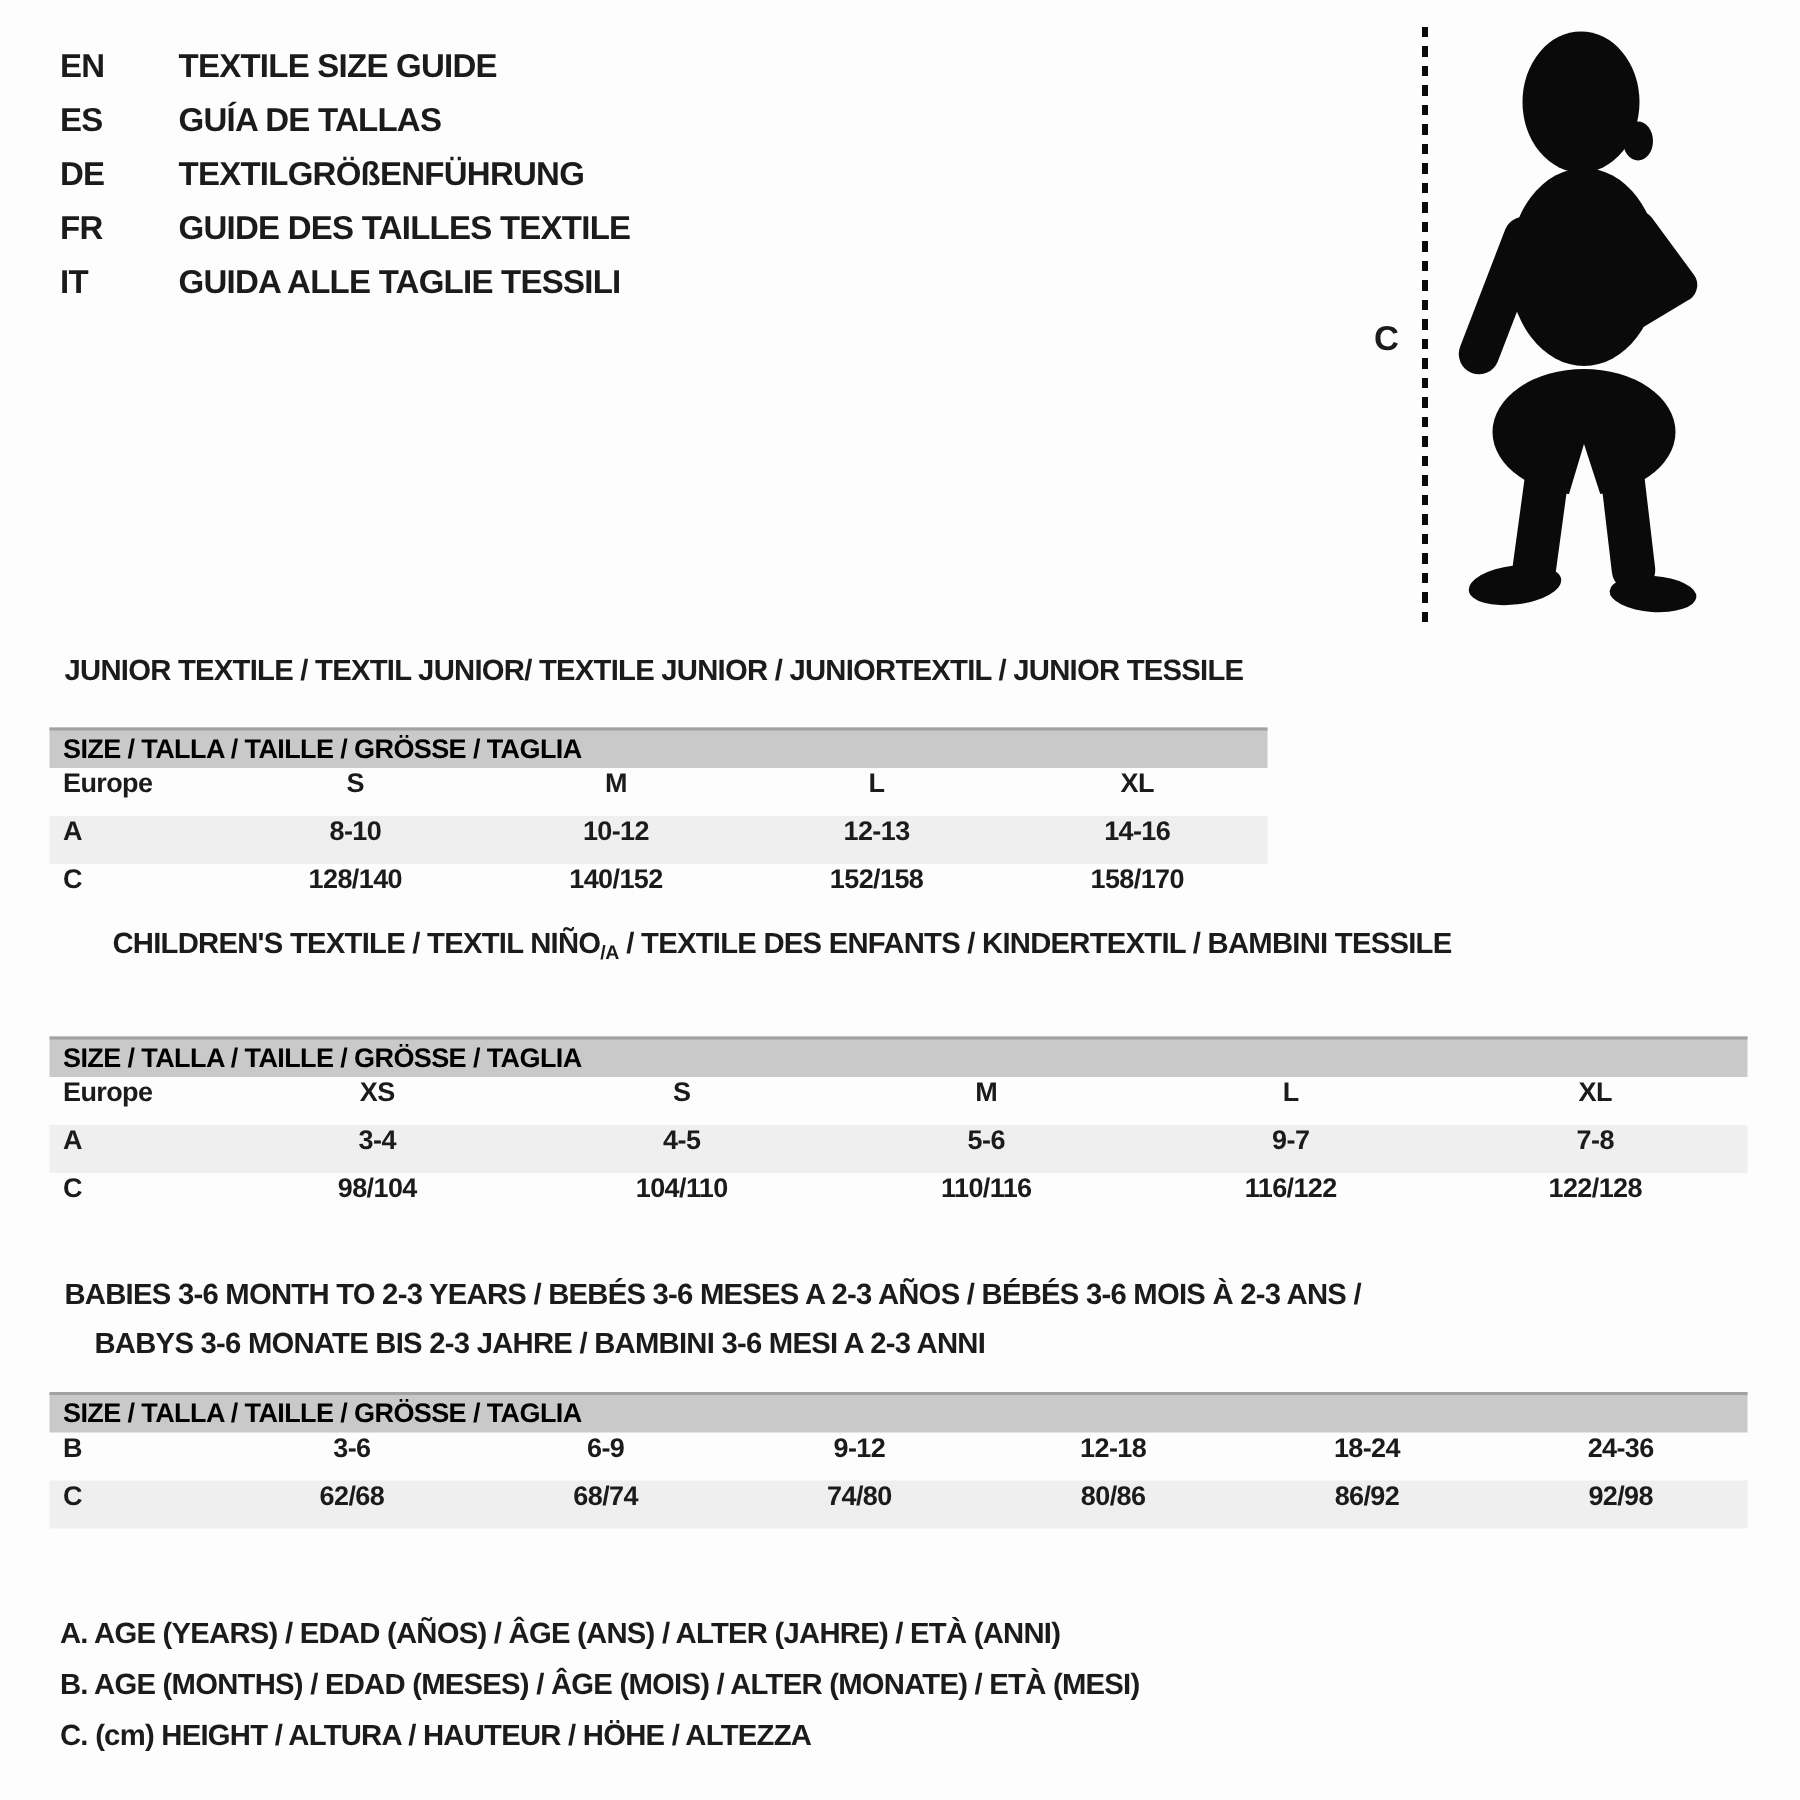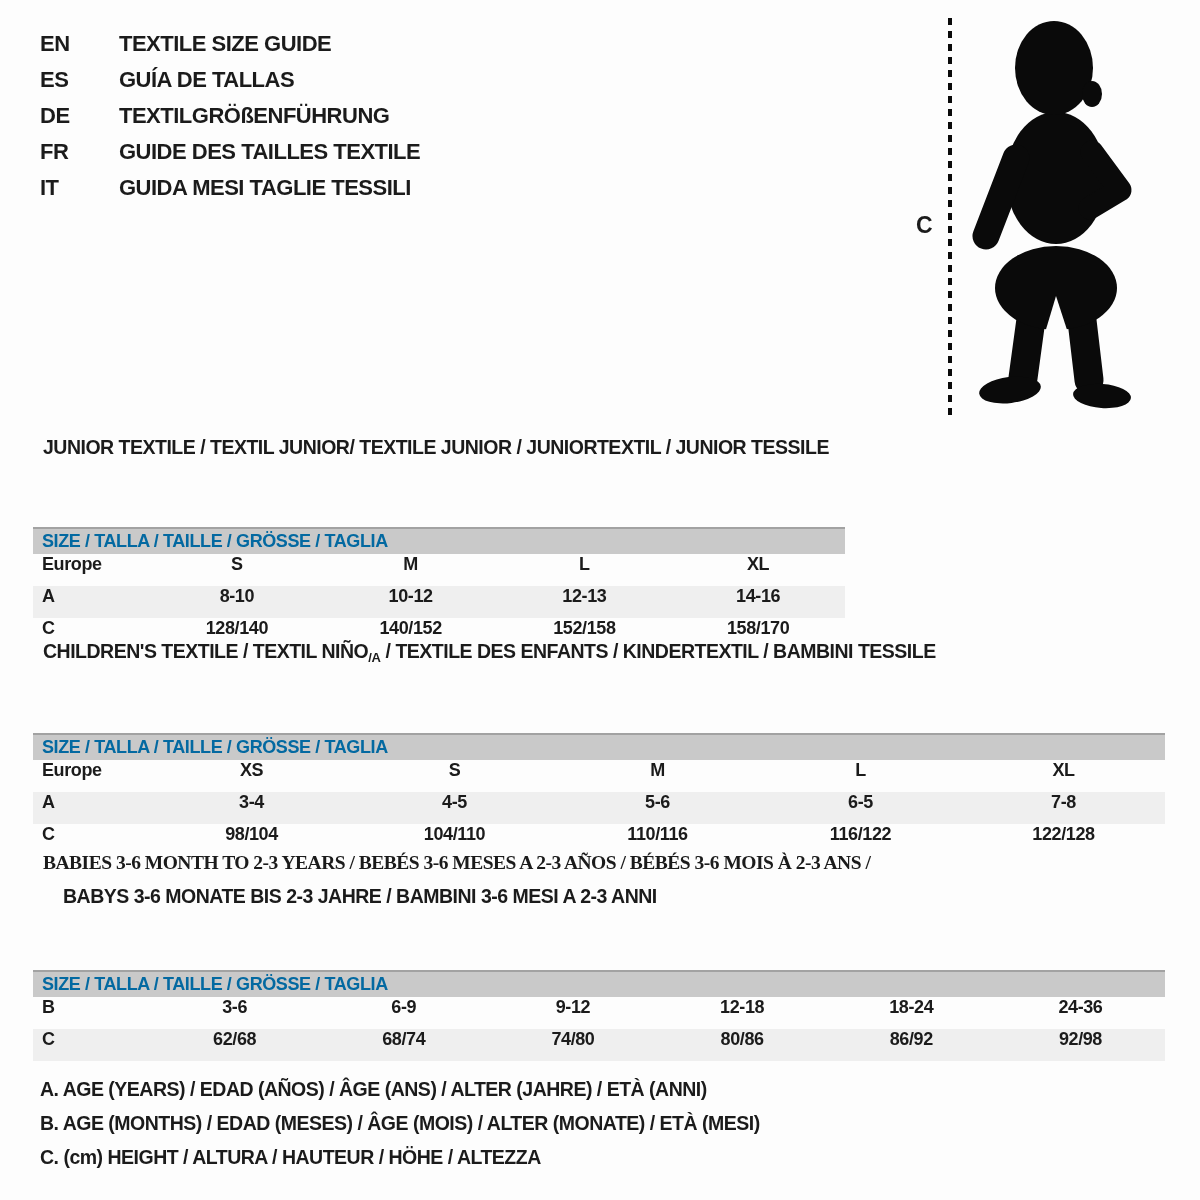--- a/index.html
+++ b/index.html
@@ -27,21 +27,21 @@
   .sil-gap{fill:var(--page-bg,#fdfdfd);}
   
   .sec-title{position:absolute;left:43px;font-size:19.5px;font-weight:bold;
     letter-spacing:-0.5px;white-space:nowrap;line-height:22px;}
   .sec-title .subpart{font-size:13px;vertical-align:-4px;letter-spacing:-0.3px;}
   
   .size-table{position:absolute;left:33px;}
   .t-head{height:27px;background:var(--table-header-bg,#c9c9c9);
     border-top:2px solid var(--table-header-border,#a2a2a2);
     display:flex;align-items:center;padding-left:9px;box-sizing:border-box;
-    font-size:18px;font-weight:bold;letter-spacing:-0.4px;color:#0369a1;margin-top:42px;}
+    font-size:18px;font-weight:bold;letter-spacing:-0.4px;color:#000000;}
   .t-row{display:flex;height:32px;
     font-size:18px;font-weight:bold;letter-spacing:-0.4px;}
   .t-row.alt{background:var(--row-alt-bg,#efefef);}
   .t-label{width:108px;padding-left:9px;box-sizing:content-box;}
   .t-cell{flex:1;text-align:center;}
   
   .legend{position:absolute;left:40px;top:1072px;}
   .legend-row{height:34px;display:flex;align-items:center;
     font-size:19.5px;font-weight:bold;letter-spacing:-0.5px;white-space:nowrap;}
 </style>
@@ -62,21 +62,21 @@
     <div class="lang-row">
       <span class="lang-code">DE</span>
       <span class="lang-label">TEXTILGRÖßENFÜHRUNG</span>
     </div>
     <div class="lang-row">
       <span class="lang-code">FR</span>
       <span class="lang-label">GUIDE DES TAILLES TEXTILE</span>
     </div>
     <div class="lang-row">
       <span class="lang-code">IT</span>
-      <span class="lang-label">GUIDA MESI TAGLIE TESSILI</span>
+      <span class="lang-label">GUIDA ALLE TAGLIE TESSILI</span>
     </div>
   </div>
 
   <span class="measure-label">C</span>
   <div class="dash-line"></div>
   <svg class="toddler" width="180" height="400" viewBox="0 0 180 400" aria-hidden="true">
 
     <ellipse class="sil" cx="90" cy="162" rx="50" ry="66"></ellipse>
 
     <line class="sil-stroke" x1="50" y1="142" x2="20" y2="220" stroke-width="27" stroke-linecap="round"></line>
@@ -116,52 +116,52 @@
     </div>
     <div class="t-row">
       <span class="t-label">C</span>
       <span class="t-cell">128/140</span>
       <span class="t-cell">140/152</span>
       <span class="t-cell">152/158</span>
       <span class="t-cell">158/170</span>
     </div>
   </div>
 
-  <div class="sec-title" style="top:640px;">
+  <div class="sec-title" style="top:618px;margin-left:32px;">
     <span>CHILDREN'S TEXTILE / TEXTIL NIÑO</span><span class="subpart">/A</span><span> / TEXTILE DES ENFANTS / KINDERTEXTIL / BAMBINI TESSILE</span>
   </div>
   <div class="size-table" style="top:691px;width:1132px;">
     <div class="t-head">SIZE / TALLA / TAILLE / GRÖSSE / TAGLIA</div>
     <div class="t-row">
       <span class="t-label">Europe</span>
       <span class="t-cell">XS</span>
       <span class="t-cell">S</span>
       <span class="t-cell">M</span>
       <span class="t-cell">L</span>
       <span class="t-cell">XL</span>
     </div>
     <div class="t-row alt">
       <span class="t-label">A</span>
       <span class="t-cell">3-4</span>
       <span class="t-cell">4-5</span>
       <span class="t-cell">5-6</span>
-      <span class="t-cell">6-5</span>
+      <span class="t-cell">9-7</span>
       <span class="t-cell">7-8</span>
     </div>
     <div class="t-row">
       <span class="t-label">C</span>
       <span class="t-cell">98/104</span>
       <span class="t-cell">104/110</span>
       <span class="t-cell">110/116</span>
       <span class="t-cell">116/122</span>
       <span class="t-cell">122/128</span>
     </div>
   </div>
 
-  <div class="sec-title" style="top:852px;font-family:Liberation Serif, serif;">BABIES 3-6 MONTH TO 2-3 YEARS / BEBÉS 3-6 MESES A 2-3 AÑOS / BÉBÉS 3-6 MOIS À 2-3 ANS /</div>
+  <div class="sec-title" style="top:852px;">BABIES 3-6 MONTH TO 2-3 YEARS / BEBÉS 3-6 MESES A 2-3 AÑOS / BÉBÉS 3-6 MOIS À 2-3 ANS /</div>
   <div class="sec-title" style="top:885px;margin-left:20px;">BABYS 3-6 MONATE BIS 2-3 JAHRE / BAMBINI 3-6 MESI A 2-3 ANNI</div>
   <div class="size-table" style="top:928px;width:1132px;">
     <div class="t-head">SIZE / TALLA / TAILLE / GRÖSSE / TAGLIA</div>
     <div class="t-row">
       <span class="t-label">B</span>
       <span class="t-cell">3-6</span>
       <span class="t-cell">6-9</span>
       <span class="t-cell">9-12</span>
       <span class="t-cell">12-18</span>
       <span class="t-cell">18-24</span>

